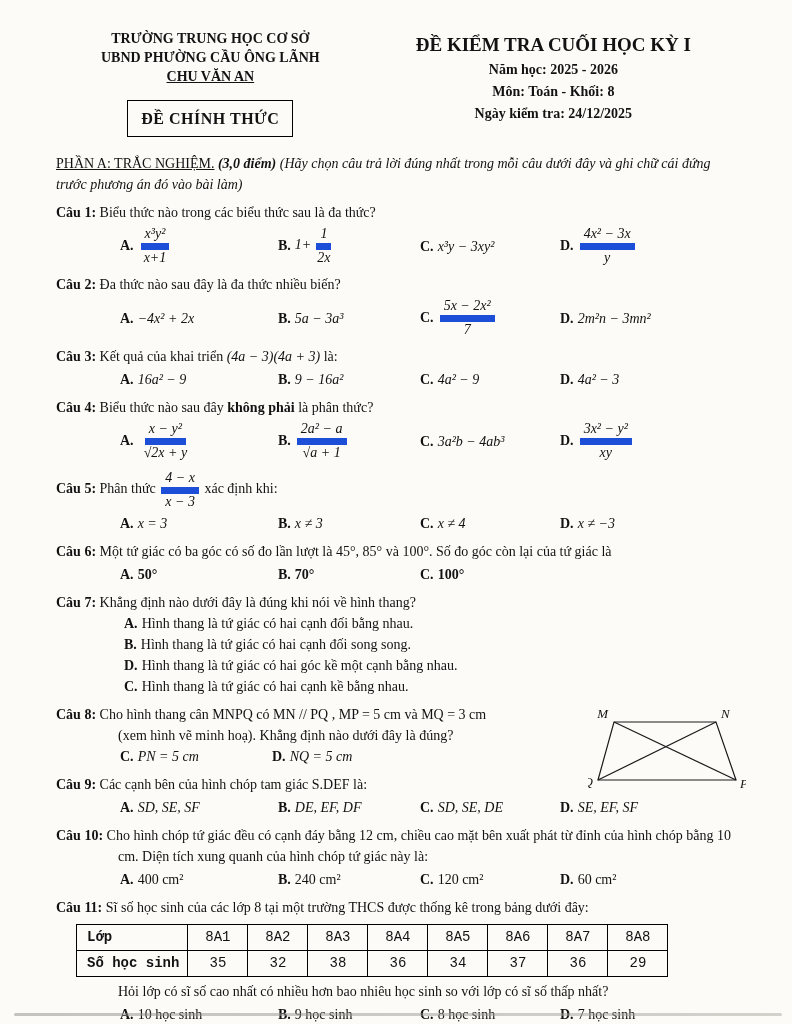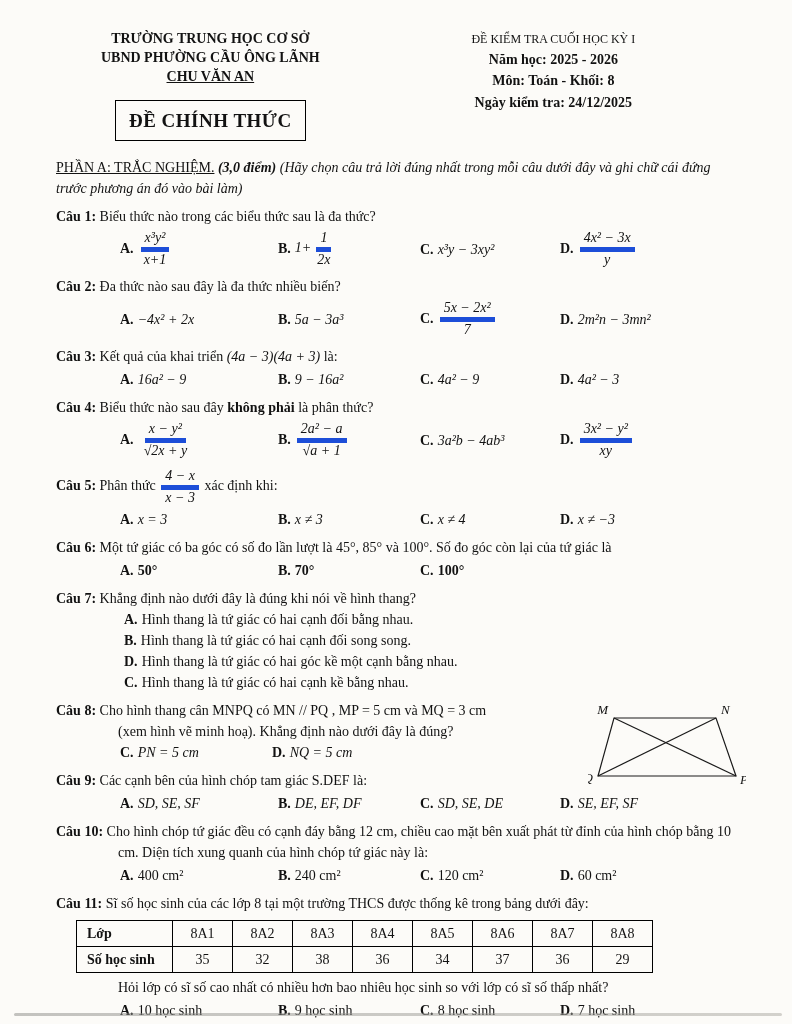--- a/index.html
+++ b/index.html
@@ -14,24 +14,24 @@
   }
   .page { padding:30px 50px 0 56px; }
 
   
   .header { display:flex; }
   .h-left { width:45%; text-align:center; font-weight:bold; line-height:1.35; }
   .h-left .l3 { text-decoration:underline; }
   .stamp {
     display:inline-block; border:1.6px solid #000;
     padding:7px 13px; margin-top:13px;
-    font-size:19px; font-weight:bold; letter-spacing:.5px;
+    font-size:16px; font-weight:bold; letter-spacing:.5px;
   }
   .h-right { width:55%; text-align:center; line-height:1.55; }
-  .h-right .hr1 { font-weight:normal; font-size:12px; }
+  .h-right .hr1 { font-weight:bold; font-size:19px; }
   .h-right .hrb { font-weight:bold; }
   .h-right .hr3 i { font-style:italic; }
 
   
   .section-head { margin-top:16px; line-height:1.5; }
   .sa-title { font-weight:normal; text-decoration:underline; }
   .sa-pts { font-weight:bold; font-style:italic; }
   .sa-instr { font-style:italic; }
 
   
@@ -51,30 +51,30 @@
   .opt b { margin-right:4px; }
   .optlist { margin-left:68px; }
   .optlist .opt { display:block; white-space:normal; }
 
   .math { font-style:italic; }
   .frac {
     display:inline-flex; flex-direction:column; align-items:center;
     vertical-align:middle; text-align:center;
     line-height:1.18; font-style:italic; margin:1px 2px;
   }
-  .frac .fn { display:block; padding:0 4px; border-bottom:5px solid #1d4ed8; }
+  .frac .fn { display:block; padding:0 4px; border-bottom:7px solid #1d4ed8; }
   .frac .fd { display:block; padding:0 4px; }
 
   
   .qrel { position:relative; }
   .trap-svg { position:absolute; right:-4px; top:2px; }
   .trap-svg text { font-family:"Liberation Serif", serif; font-style:italic; font-size:13px; fill:#111; }
 
   
-  table.stats { border-collapse:collapse; margin:6px 0 4px 20px; }
+  table.stats { border-collapse:collapse; margin:6px 0 4px 20px;font-family:Liberation Mono, monospace; }
   table.stats td {
     border:1px solid #000; padding:2px 8px;
     text-align:center; min-width:60px; height:26px;
   }
   table.stats td.rowhead { font-weight:bold; text-align:left; min-width:96px; padding-left:10px; }
 
   .page-edge {
     position:absolute; left:14px; right:10px; bottom:8px; height:3px;
     background:linear-gradient(to right,#8a8a86,#a9a7a0);
     opacity:.5; border-radius:2px;

